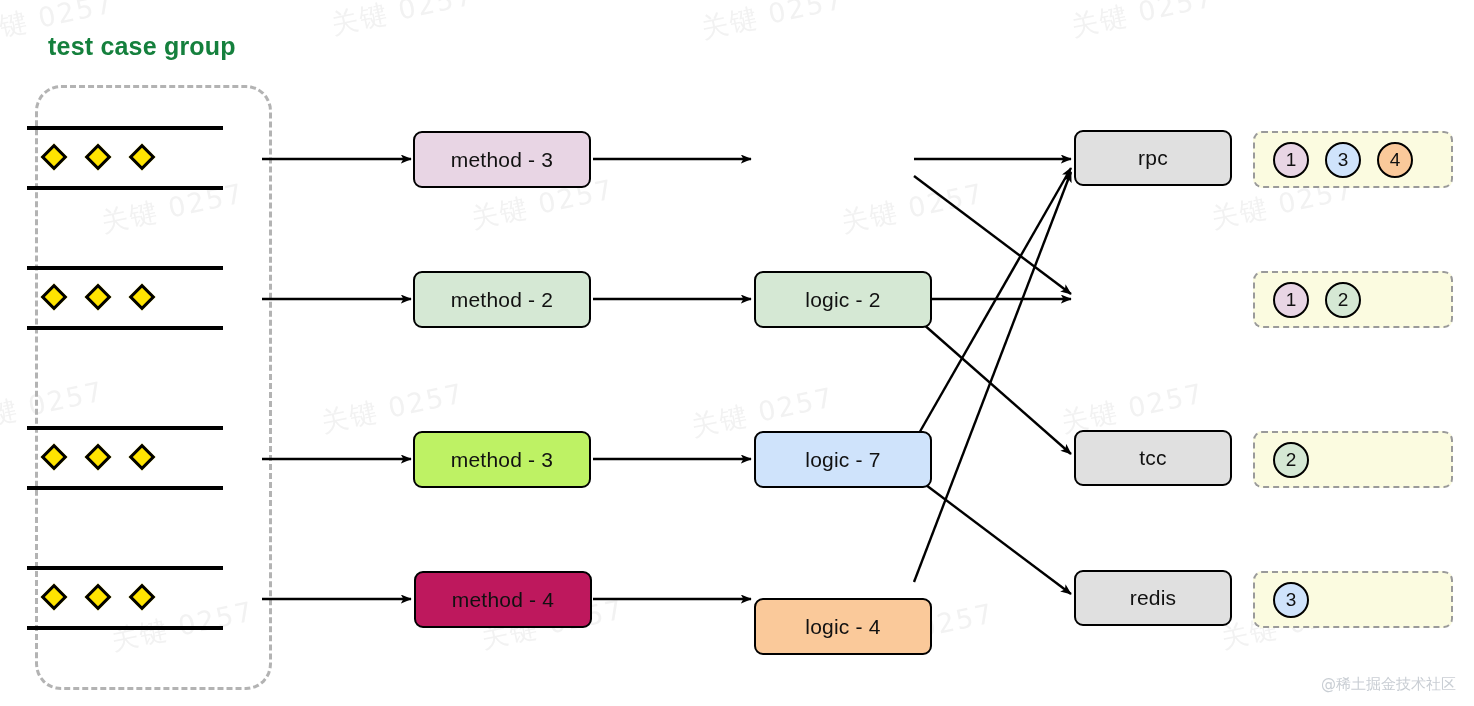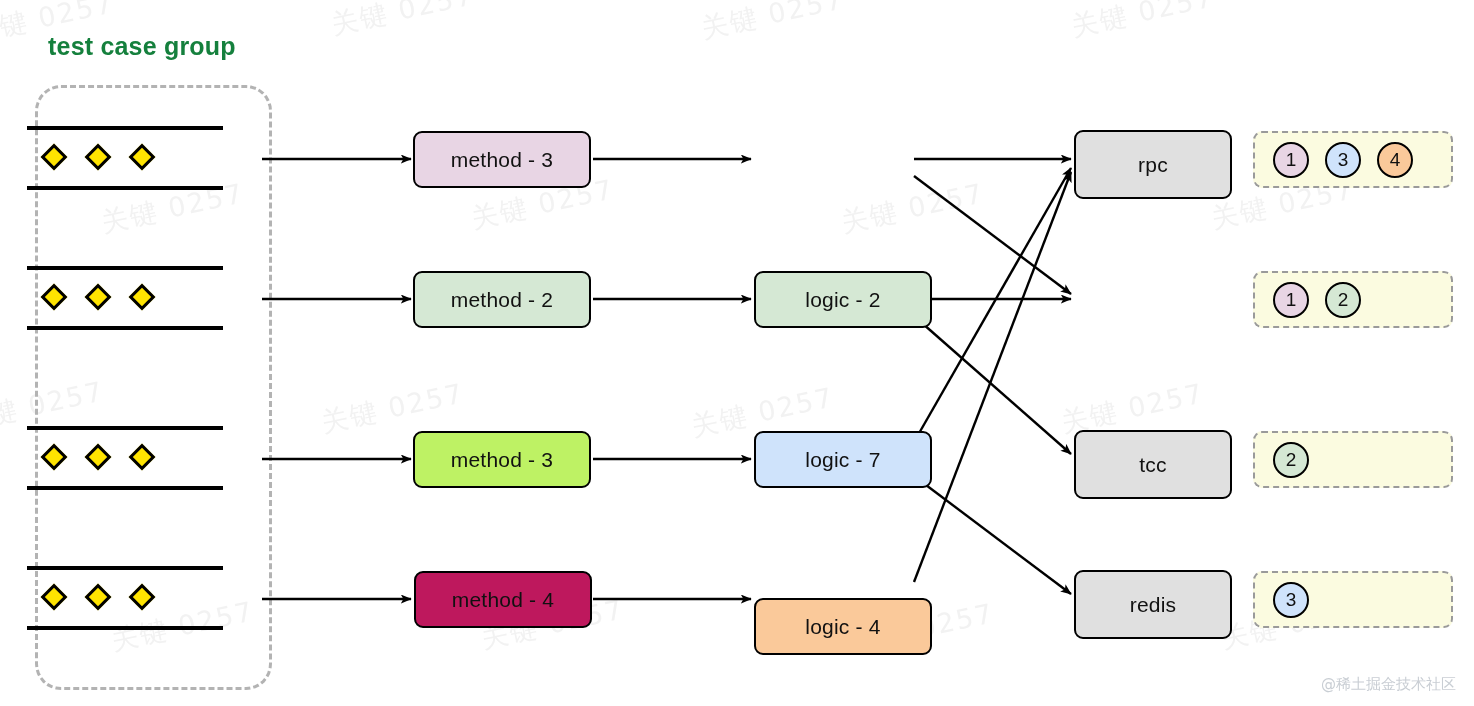--- a/index.html
+++ b/index.html
@@ -126,21 +126,21 @@
     color: #111111;
     z-index: 4;
     letter-spacing: 0.2px;
   }
   .node-method, .node-logic {
     width: 178px;
     height: 57px;
   }
   .node-resource {
     width: 158px;
-    height: 69px;
+    height: 56px;
     background: #e0e0e0;
   }
 
   
   .result-box {
     position: absolute;
     width: 200px;
     height: 57px;
     box-sizing: border-box;
     border: 2px dashed #9a9a9a;

